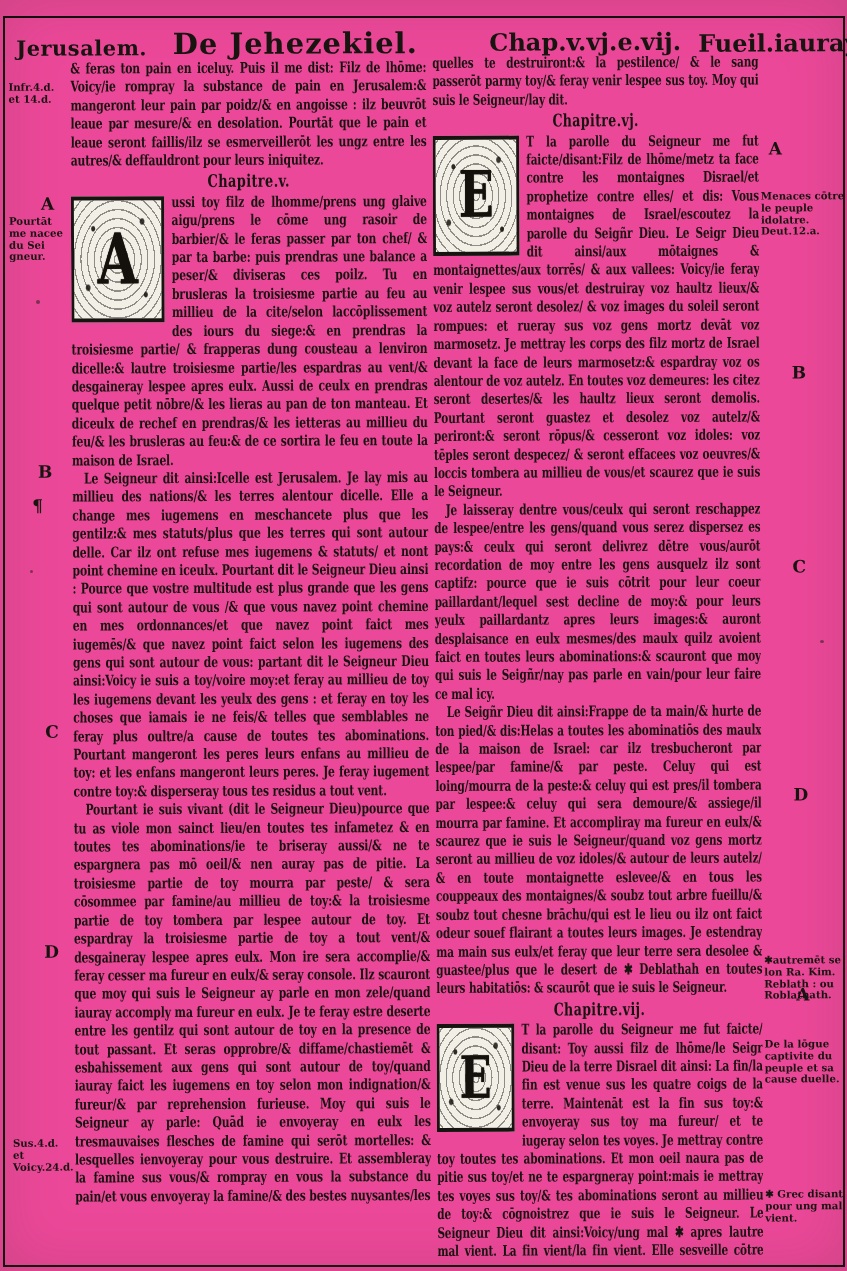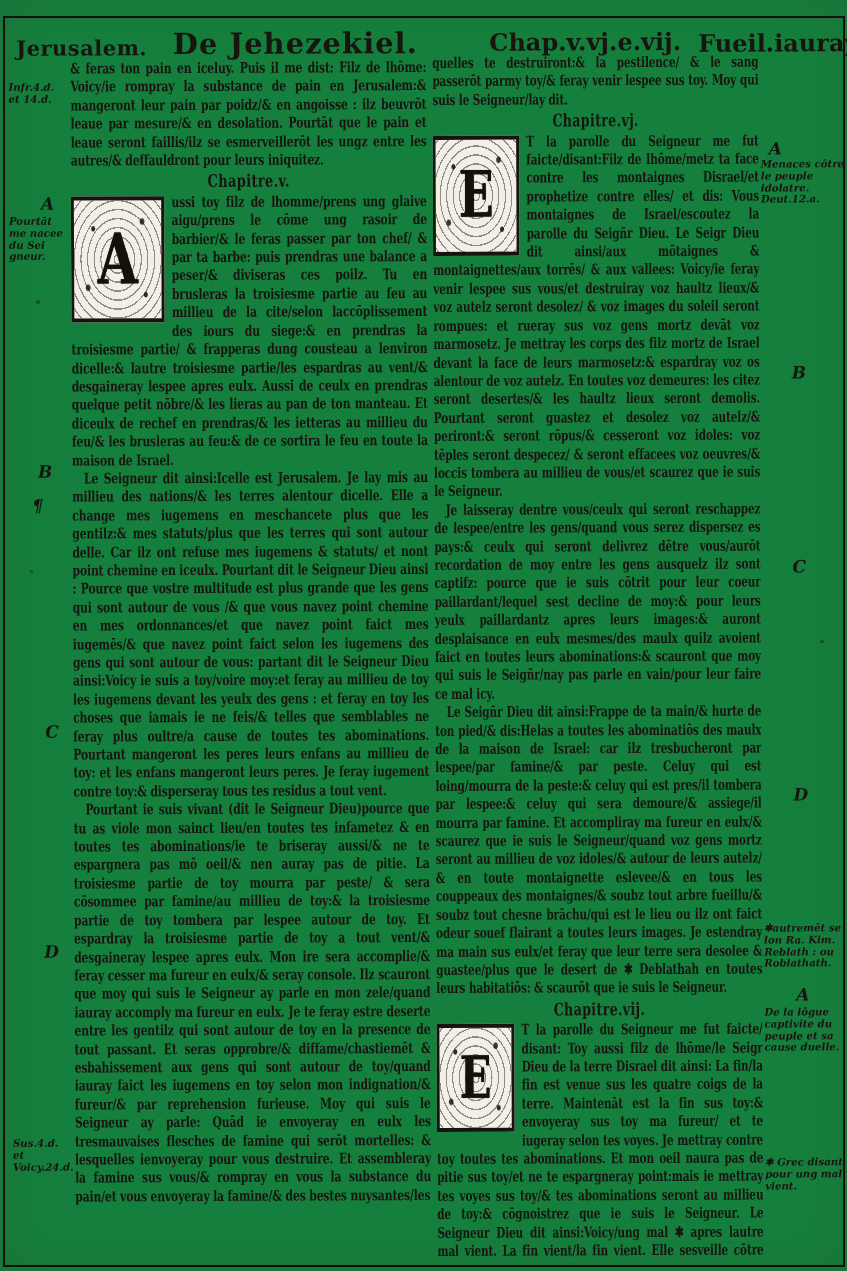--- a/index.html
+++ b/index.html
@@ -1,18 +1,18 @@
 <!DOCTYPE html>
 <html><head>
 <meta charset="utf-8">
 <style>
   html,body{margin:0;padding:0;background:#e8e5dd;}
   .page{
     position:relative; width:847px; height:1271px; overflow:hidden;
-    background:#15803d;
+    background:#ec4899;
     font-family:"DejaVu Serif", serif;
     color:#181410;
     box-shadow: inset 0 0 60px rgba(60,50,40,.18);
   }
   .scan-frame{
     position:absolute; left:3px; top:16px; right:2px; bottom:4px;
     border:2px solid #14100d; pointer-events:none;
   }
   .tilt{ position:absolute; inset:0; transform:rotate(-0.25deg); transform-origin:50% 0; }
 
@@ -46,24 +46,24 @@
       radial-gradient(circle at 82% 80%, rgba(23,19,16,.9) 2px, transparent 3.4px),
       repeating-radial-gradient(circle at 50% 50%, transparent 0 4px, rgba(23,19,16,.45) 4px 5.5px, transparent 5.5px 9px),
       #f2efe6;
     font-weight:700; color:#14100c; text-shadow:0 0 1px #14100c;
   }
   .dc-a{ width:118px; height:118px; font-size:70px; }
   .dc-e1{ width:112px; height:112px; font-size:64px; }
   .dc-e2{ width:100px; height:100px; font-size:58px; }
 
   
-  .margin-item{ position:absolute; font-weight:700;font-style:italic; }
+  .margin-item{ position:absolute; font-weight:700; }
   .m-letter{ font-size:17px; }
   .m-note{ font-size:10.2px; line-height:11.8px; width:58px; }
-  .m-note-r{ width:86px; }
+  .m-note-r{ width:86px;margin-top:32px; }
 
   .noise1,.noise2,.noise3{ position:absolute; background:#241f19; border-radius:50%; opacity:.55;}
   .noise1{ width:4px;height:4px; left:36px; top:300px;}
   .noise2{ width:3px;height:3px; left:30px; top:570px;}
   .noise3{ width:4px;height:3px; left:820px; top:640px;}
 </style>
 </head>
 <body>
 
 <div class="page">

